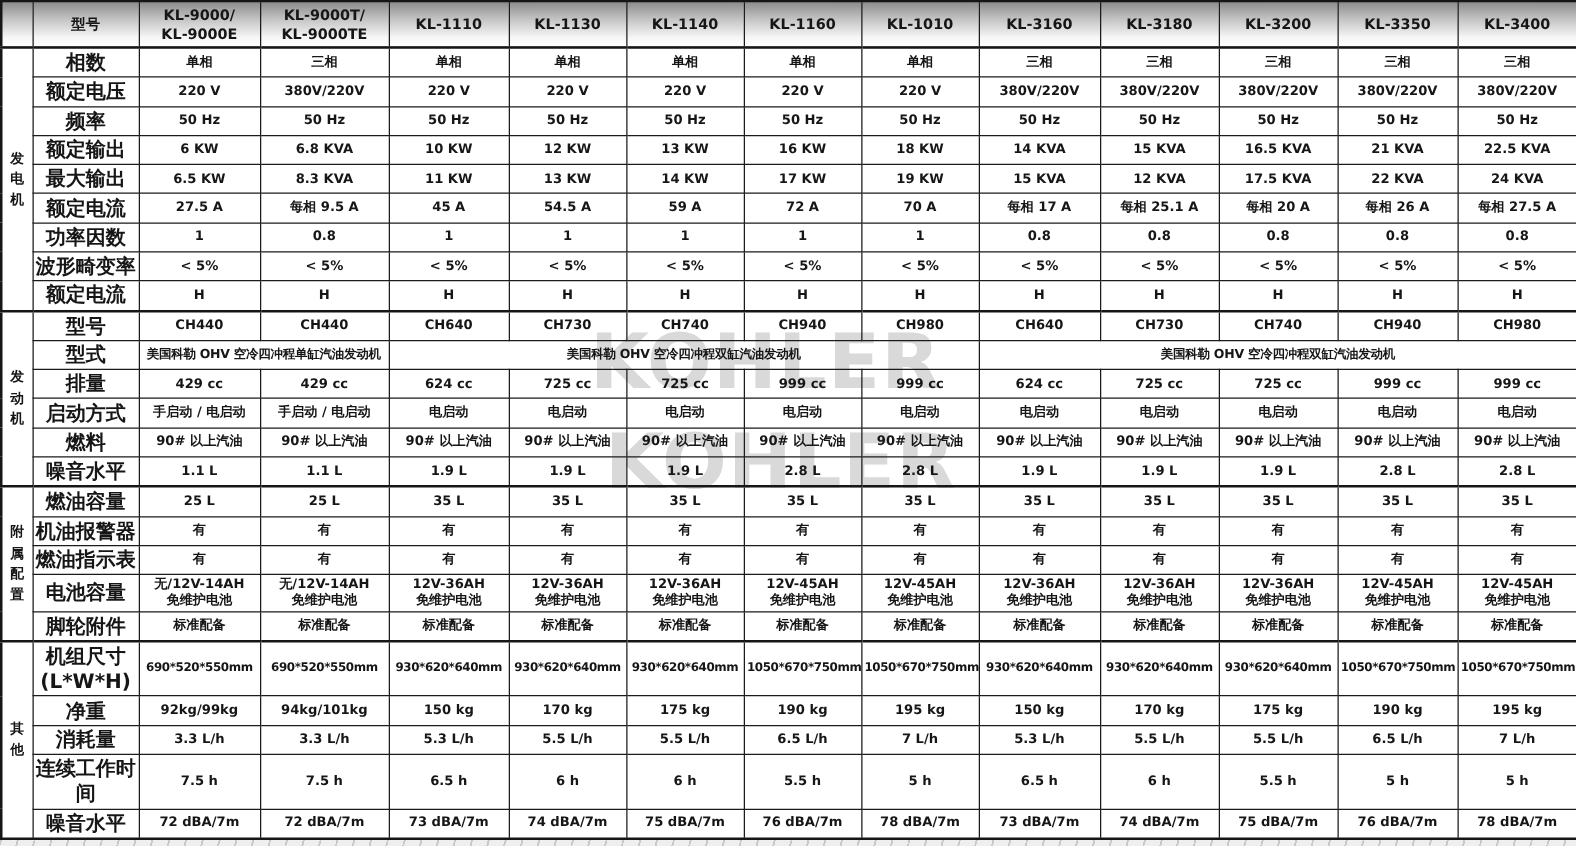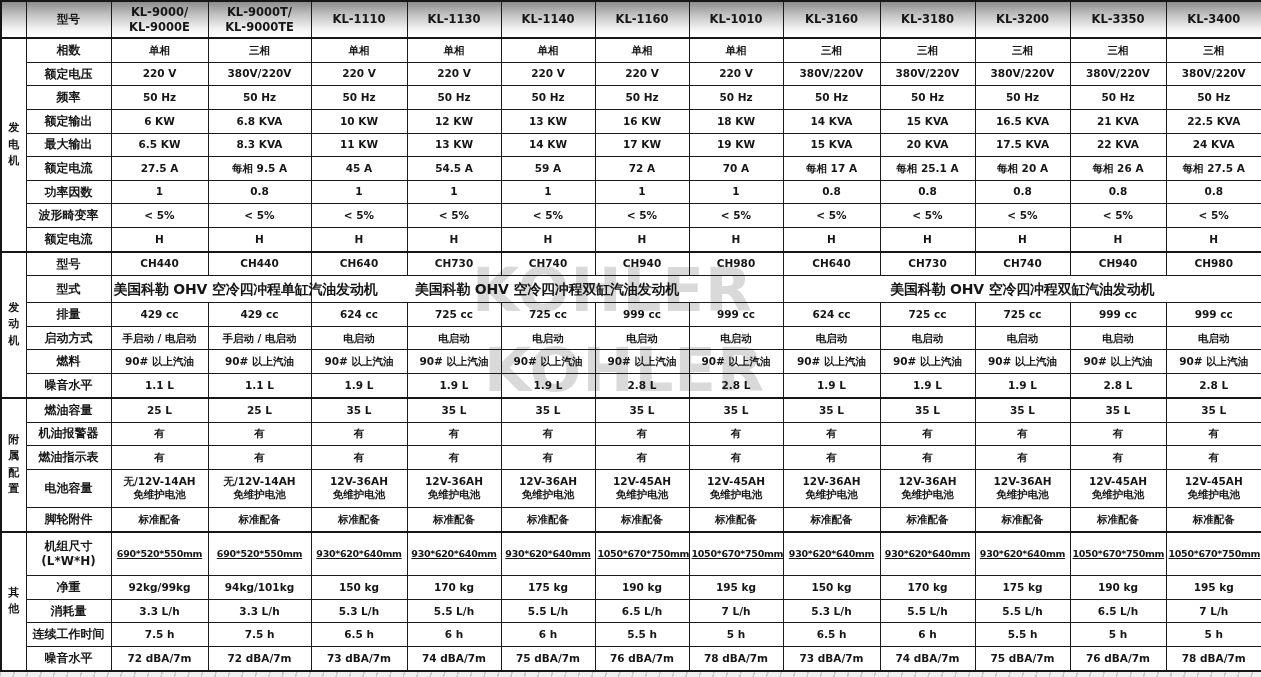--- a/index.html
+++ b/index.html
@@ -34,24 +34,24 @@
     height: 37px;
     background: linear-gradient(180deg, #8d8d8d 0%, #c6c6c6 40%, #f6f6f6 80%, #ffffff 100%);
     border-bottom: 2.5px solid #161616;
     font-size: 11.5px;
     line-height: 1.3;
   }
   td.group {
     font-size: 11px; line-height: 1.5; padding: 0 1px;
     background: #ffffff;
   }
-  td.rlabel { font-size: 12px; }
+  td.rlabel { font-size: 16px; }
   td.val    { font-size: 10.5px; }
-  td.val.dim { font-size: 9.5px; letter-spacing: -0.3px; text-decoration: underline; }
-  td.val.span-cell { font-size: 14px; white-space: nowrap; letter-spacing: -0.2px; }
+  td.val.dim { font-size: 9.5px; letter-spacing: -0.3px; }
+  td.val.span-cell { font-size: 10px; white-space: nowrap; letter-spacing: -0.2px; }
   tr.sec-first > td { border-top: 2.5px solid #161616; }
   .bottom-edge {
     position: absolute; left: 0; top: 672px; width: 1261px; height: 5px;
     background: repeating-linear-gradient(105deg, #c9c9c9 0 1.5px, #efefef 1.5px 13px);
     z-index: 1;
   }
 </style>
 </head>
 <body>
 
@@ -164,21 +164,21 @@
       <tr>
         <td class="rlabel">最大输出</td>
         <td class="val">6.5 KW</td>
         <td class="val">8.3 KVA</td>
         <td class="val">11 KW</td>
         <td class="val">13 KW</td>
         <td class="val">14 KW</td>
         <td class="val">17 KW</td>
         <td class="val">19 KW</td>
         <td class="val">15 KVA</td>
-        <td class="val">20 KVA</td>
+        <td class="val">12 KVA</td>
         <td class="val">17.5 KVA</td>
         <td class="val">22 KVA</td>
         <td class="val">24 KVA</td>
       </tr>
       <tr>
         <td class="rlabel">额定电流</td>
         <td class="val">27.5 A</td>
         <td class="val">每相 9.5 A</td>
         <td class="val">45 A</td>
         <td class="val">54.5 A</td>

